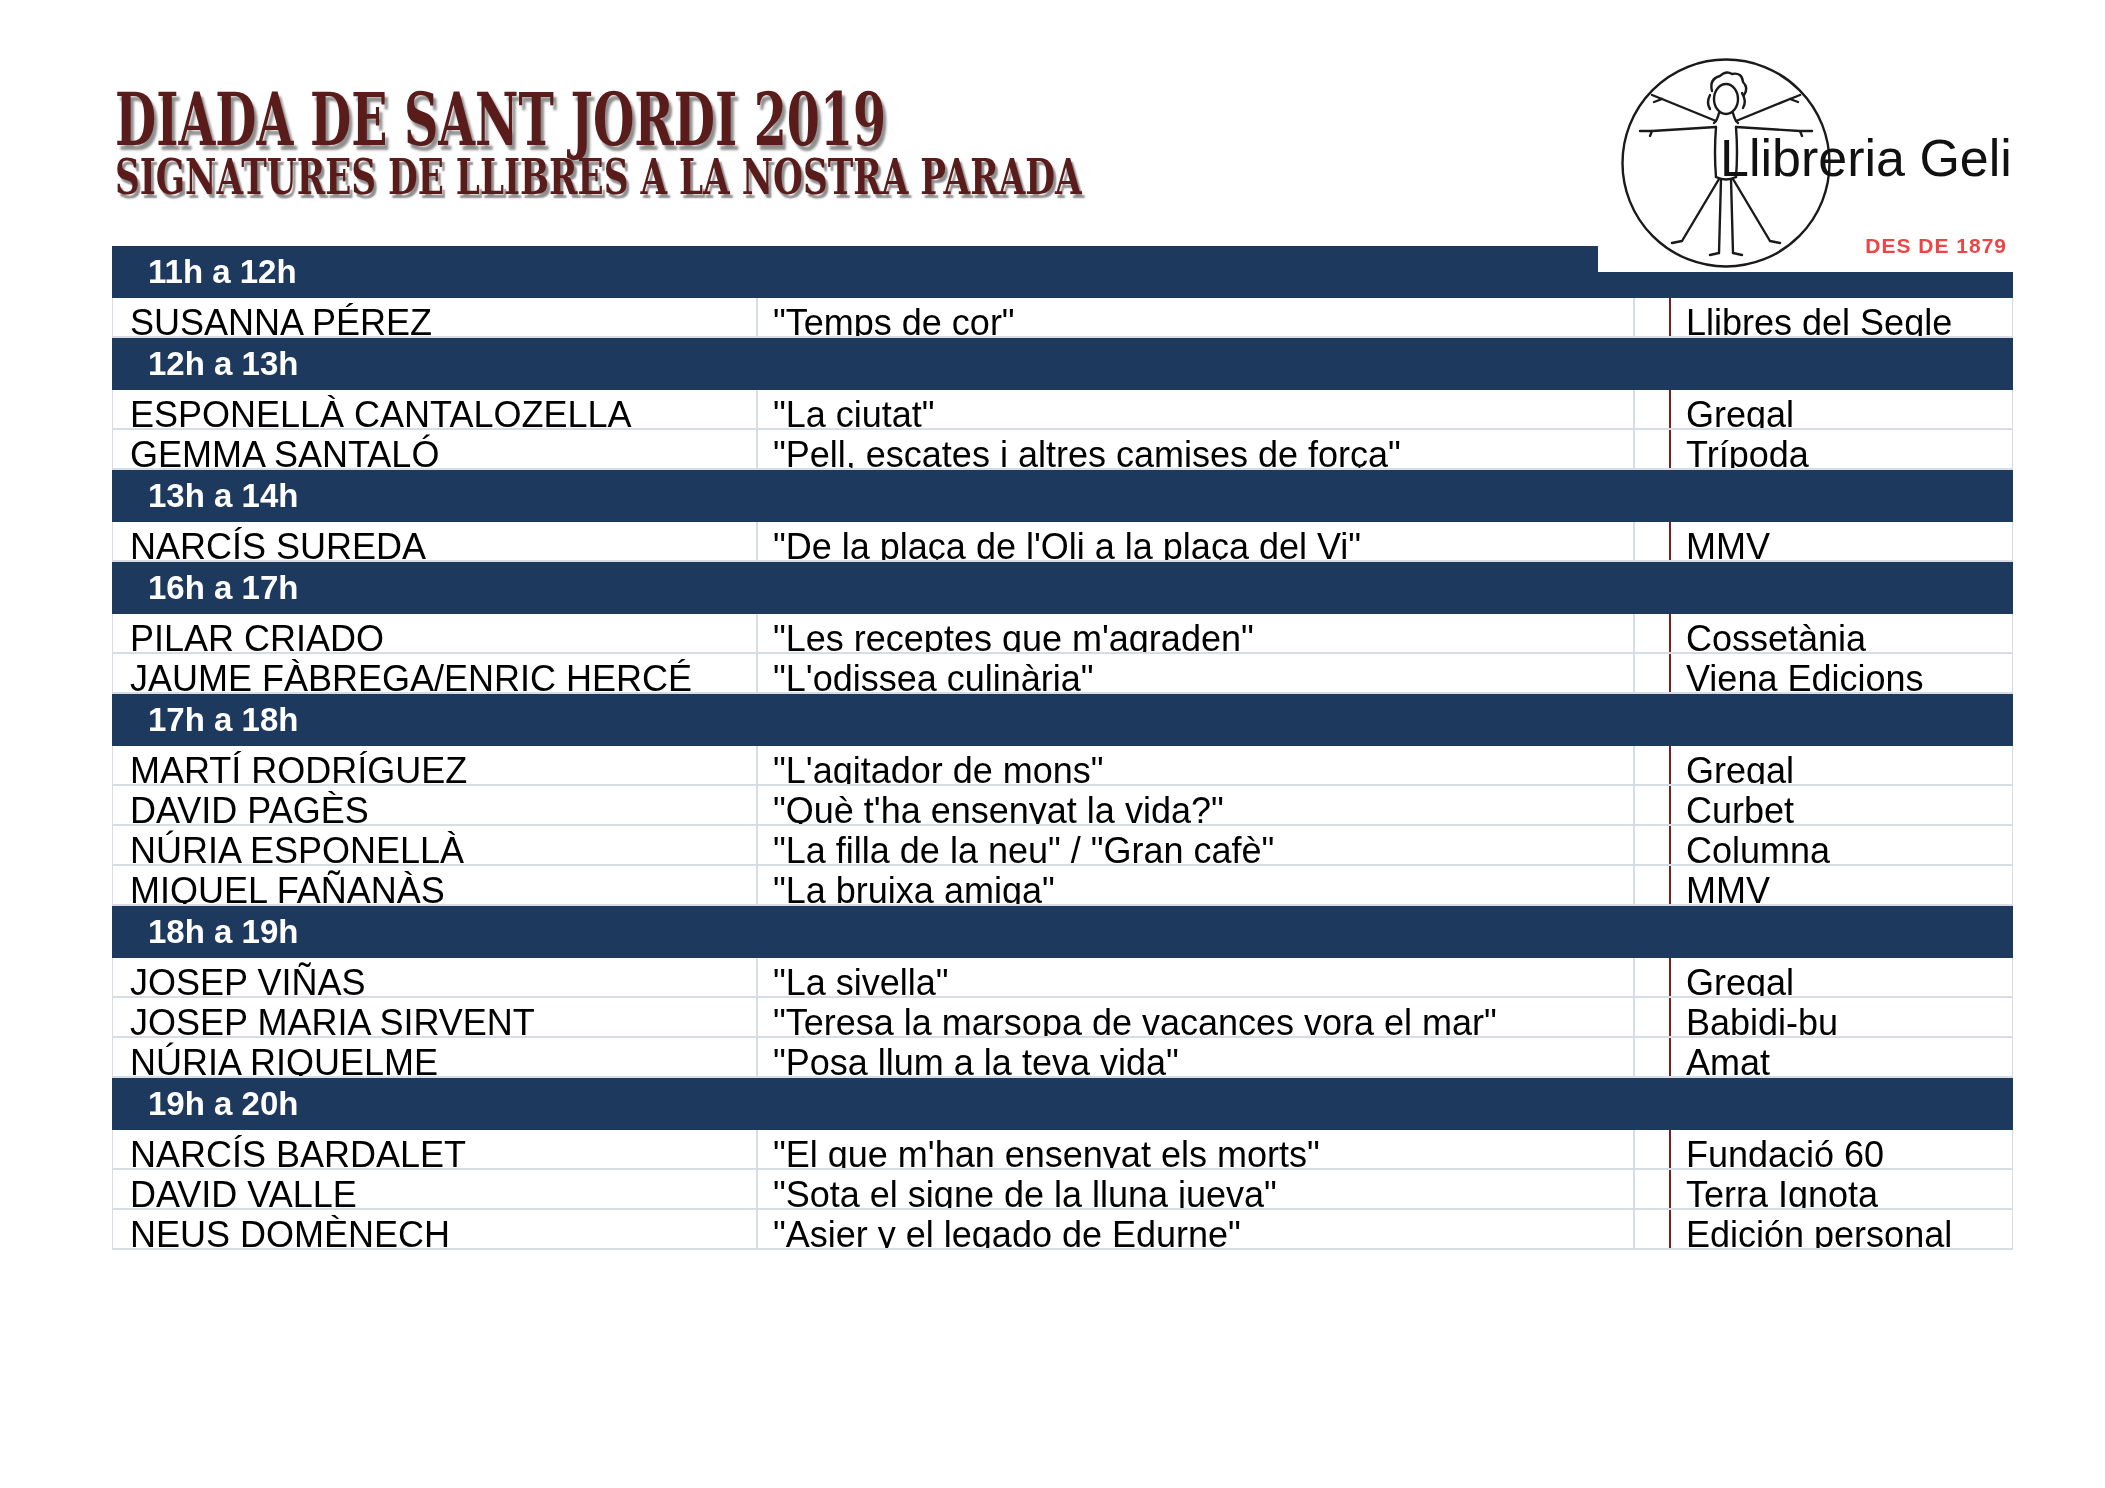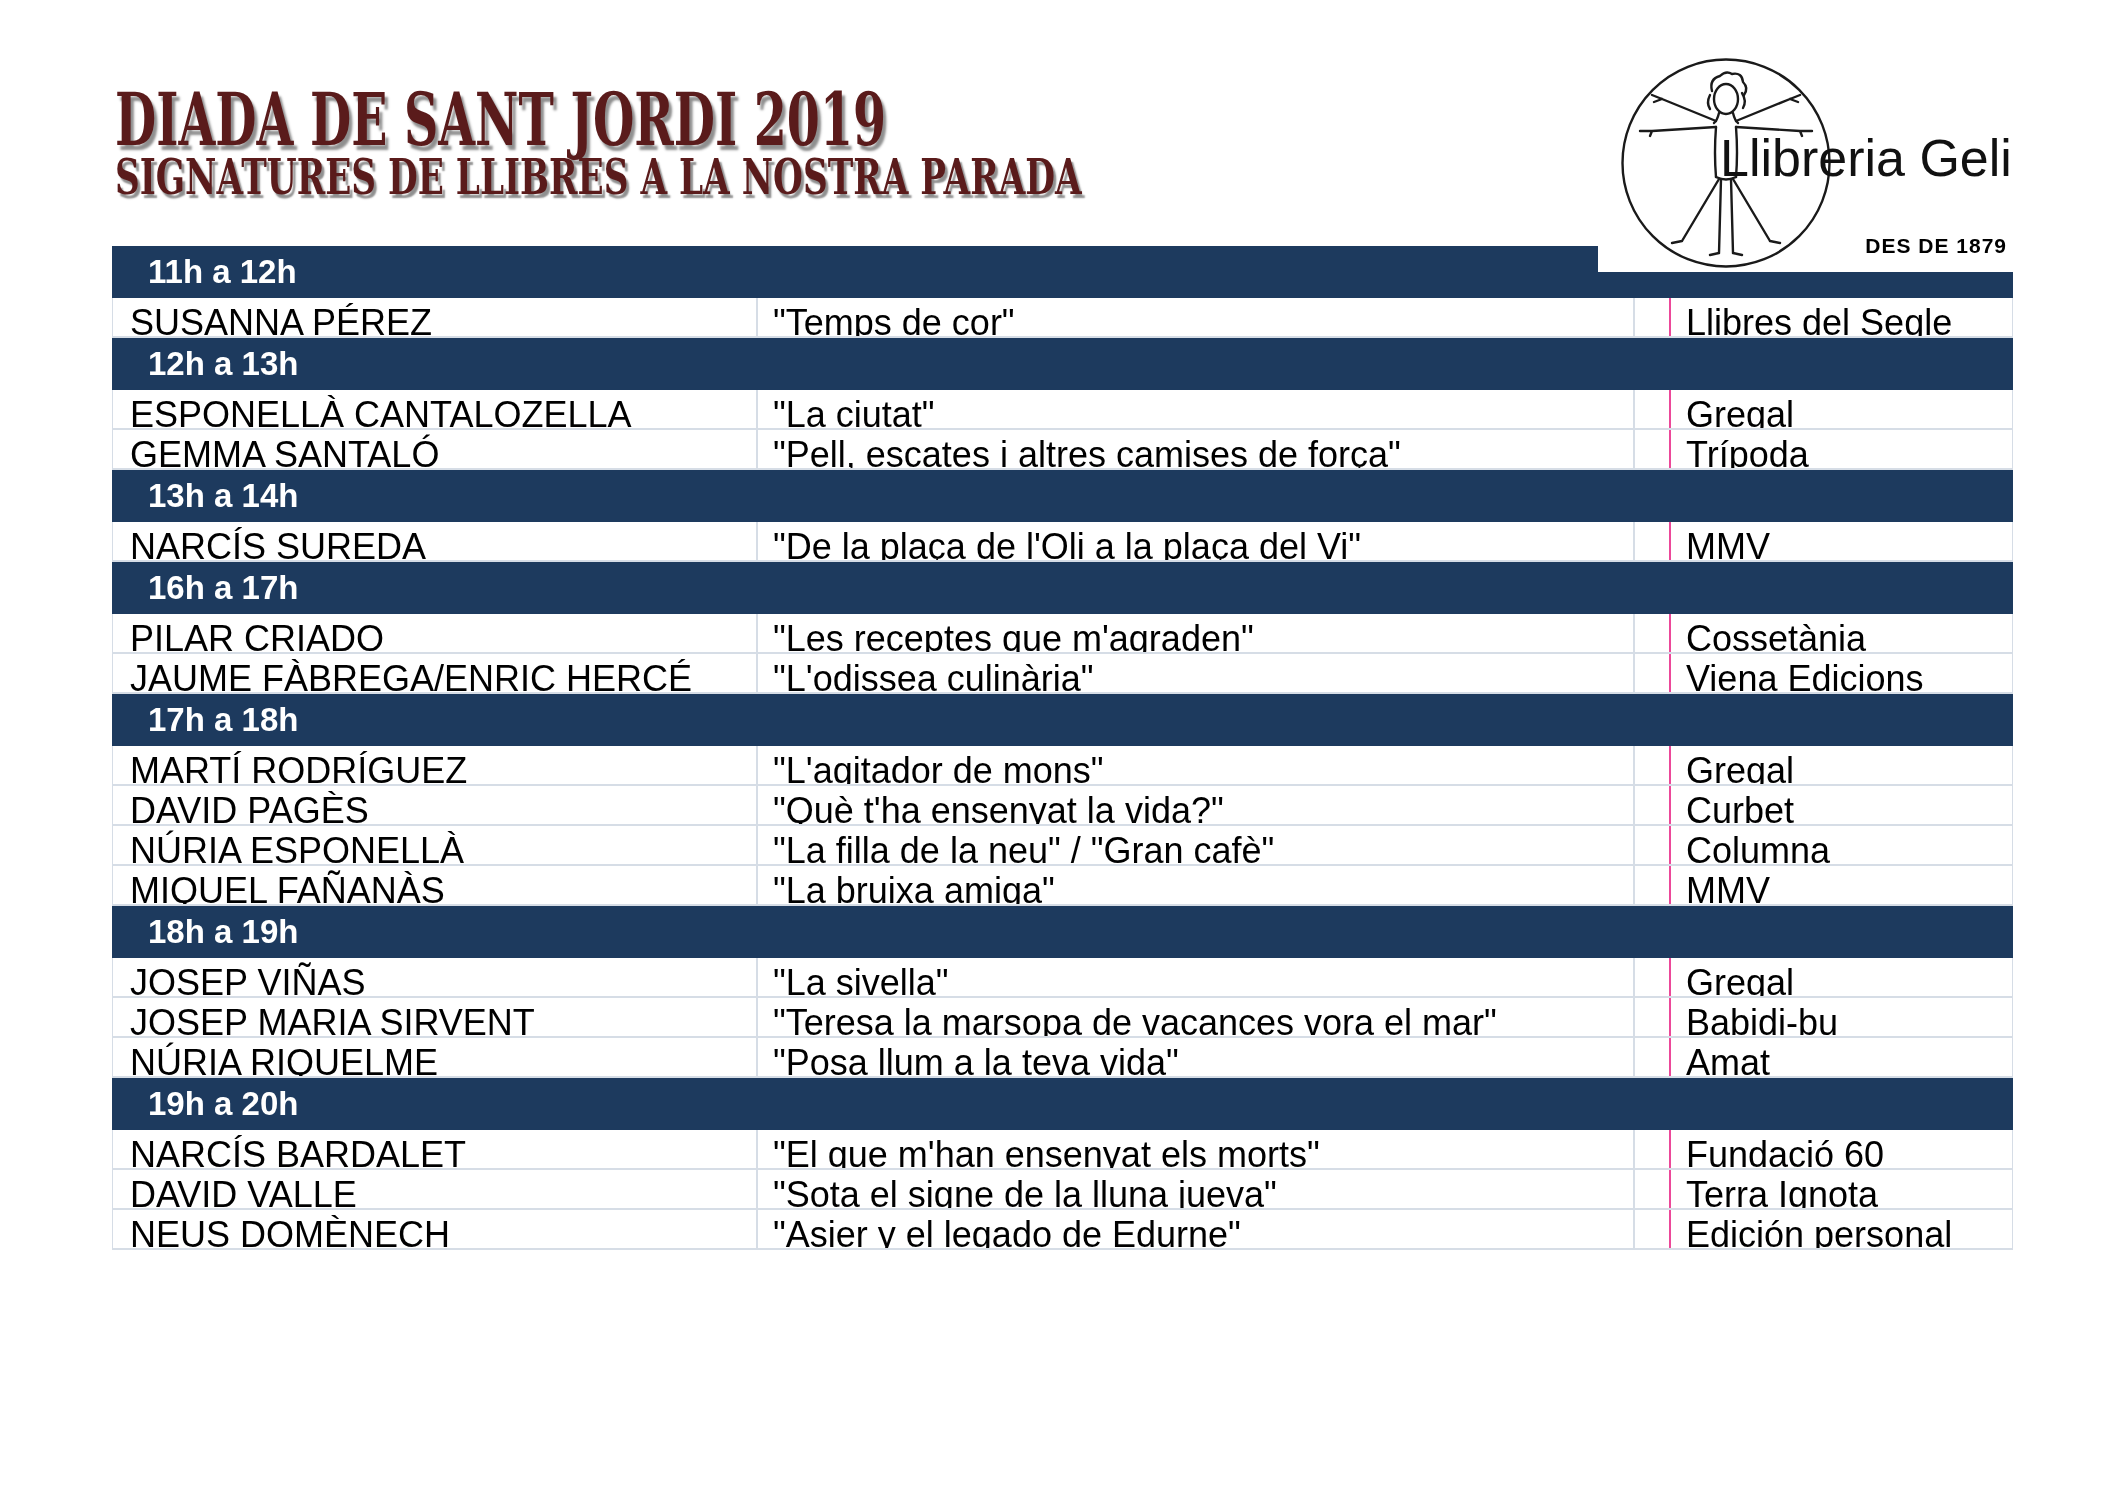--- a/index.html
+++ b/index.html
@@ -32,21 +32,21 @@
     position:absolute;left:1598px;top:0;width:507px;height:272px;
     background:#ffffff;z-index:5;
   }
   .logo-circle{position:absolute;left:22px;top:57px;width:212px;height:212px;}
   .logo-name{
     position:absolute;left:122px;top:128px;
     font-size:52px;color:#111;letter-spacing:0px;white-space:nowrap;
   }
   .logo-since{
     position:absolute;right:98px;top:234px;
-    font-size:21px;font-weight:bold;color:#000000;letter-spacing:1px;
+    font-size:21px;font-weight:bold;color:#ef4444;letter-spacing:1px;
     white-space:nowrap;
   }
   
   .schedule{
     position:absolute;left:112px;top:246px;width:1901px;z-index:1;
   }
   .time-bar{
     height:52px;line-height:52px;
     background:#1d3a5e;color:#ffffff;
     font-weight:bold;font-size:33px;
@@ -62,21 +62,21 @@
     border-right:1px solid #d6dde6;
   }
   .cell{
     font-size:36px;line-height:50px;color:#000;
     padding-left:15px;box-sizing:border-box;
     white-space:nowrap;overflow:hidden;
   }
   .cell.author{padding-left:17px;}
   .cell.title-cell{border-left:2px solid #d6dde6;}
   .cell.spacer{border-left:2px solid #d6dde6;padding:0;}
-  .cell.publisher{border-left:2px solid #ec4899;}
+  .cell.publisher{border-left:2px solid #7f1d1d;}
 </style>
 </head>
 <body>
 
 <div class="page">
 
   <div class="title">DIADA DE SANT JORDI 2019</div>
   <div class="subtitle">SIGNATURES DE LLIBRES A LA NOSTRA PARADA</div>
 
   <div class="schedule">

